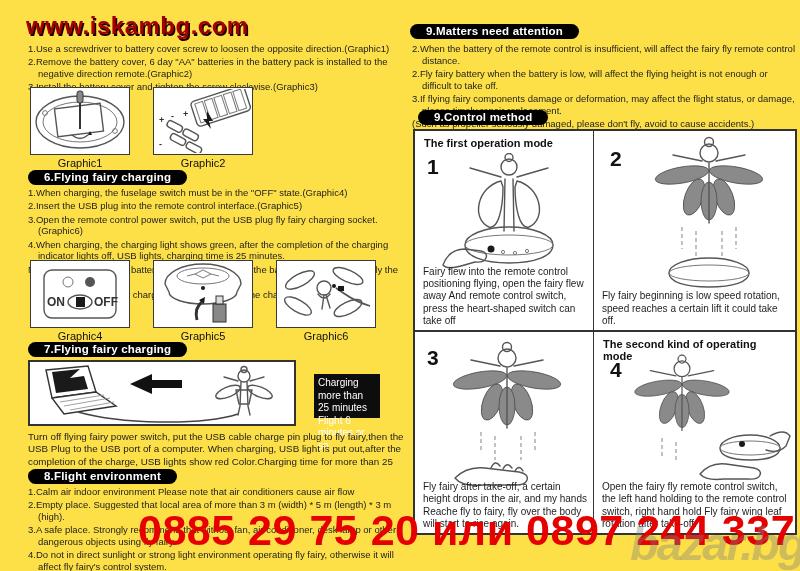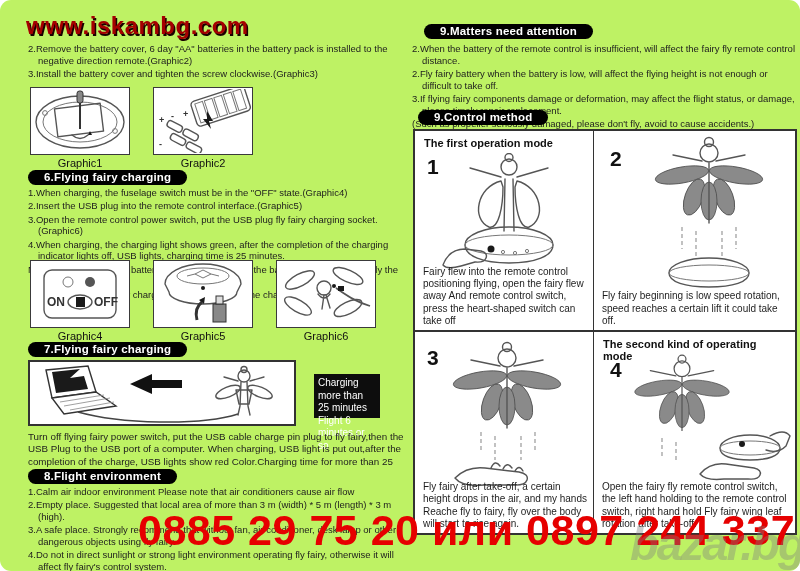--- a/index.html
+++ b/index.html
@@ -1,17 +1,17 @@
 <!DOCTYPE html>
 <html><head>
 <meta charset="utf-8">
 <style>
   html,body{margin:0;padding:0;}
   body{width:800px;height:571px;background:#fff;font-family:"Liberation Sans",sans-serif;color:#222;}
-  .page{position:relative;width:800px;height:571px;overflow:hidden;background:#bef264;border-radius:11px;}
+  .page{position:relative;width:800px;height:571px;overflow:hidden;background:#fde047;}
 
   
   .list{position:absolute;font-size:9.5px;line-height:1.24;color:#1d1d1d;}
   .li{padding-left:10px;text-indent:-10px;margin-bottom:1.5px;}
   .li.indent2{margin-left:24px;}
   .pill{position:absolute;background:#000;color:#fff;border-radius:10px;font-size:11.5px;font-weight:bold;padding:1px 16px 2px;white-space:nowrap;letter-spacing:.2px;}
 
   
   .gfx-row{position:absolute;display:flex;gap:23px;}
   .gcell{width:100px;text-align:center;}
@@ -45,20 +45,21 @@
   .wm-bazar{position:absolute;left:630px;top:516px;font-size:47px;font-weight:bold;font-style:italic;color:rgba(125,125,125,.38);letter-spacing:-2px;white-space:nowrap;}
 </style>
 </head>
 <body>
 
 <div class="page">
 
   <div class="wm-top">www.iskambg.com</div>
 
   <div class="list" style="left:28px;top:43px;width:376px;">
+    <div class="li">1.Use a screwdriver to battery cover screw to loosen the opposite direction.(Graphic1)</div>
     <div class="li">2.Remove the battery cover, 6 day "AA" batteries in the battery pack is installed to the negative direction remote.(Graphic2)</div>
     <div class="li">3.Install the battery cover and tighten the screw clockwise.(Graphic3)</div>
   </div>
 
   <div class="gfx-row" style="left:30px;top:87px;">
     <div class="gcell">
       <div class="gbox">
         <svg width="96" height="64" viewBox="0 0 96 64">
           <ellipse cx="48" cy="33" rx="44" ry="26" class="ln"></ellipse>
           <ellipse cx="48" cy="33" rx="37" ry="20" class="lnd"></ellipse>
@@ -187,21 +188,21 @@
   <div class="para" style="left:28px;top:431px;width:378px;">Turn off flying fairy power switch, put the USB cable charge pin plug to fly fairy,then the USB Plug to the USB port of a computer. When charging, USB light is put out,after the completion of the charge, USB lights show red Color.Charging time for more than 25 minutes.</div>
 
   <div class="pill" style="left:28px;top:469px;">8.Flight environment</div>
   <div class="list" style="left:28px;top:486px;width:378px;">
     <div class="li">1.Calm air indoor environment  Please note that air conditioners cause air flow</div>
     <div class="li">2.Empty place. Suggested that local area of more than 3 m (width) * 5 m (length) * 3 m (high).</div>
     <div class="li">3.A safe place. Strongly recommend that without fan, air conditioner, desk lamp or other dangerous objects using fly fairy.</div>
     <div class="li">4.Do not in direct sunlight or strong light environment operating fly fairy, otherwise it will affect fly fairy's control system.</div>
   </div>
 
-  <div class="pill" style="left:424px;top:24px;text-align:right;">9.Matters need attention</div>
+  <div class="pill" style="left:410px;top:24px;text-align:right;">9.Matters need attention</div>
   <div class="list" style="left:412px;top:43px;width:386px;">
     <div class="li">2.When the battery of the remote control is insufficient, will affect the fairy fly remote control distance.</div>
     <div class="li">2.Fly fairy battery when the battery is low, will affect the flying height is not enough or difficult to take off.</div>
     <div class="li">3.If flying fairy components damage or deformation, may affect the flight status, or damage, please timely repair replacement.</div>
     <div class="li">(Such as propeller seriously damaged, please don't fly, avoid to cause accidents.)</div>
   </div>
 
   <div class="pill" style="left:418px;top:110px;">9.Control method</div>
 
   <div class="ctrl-box">

